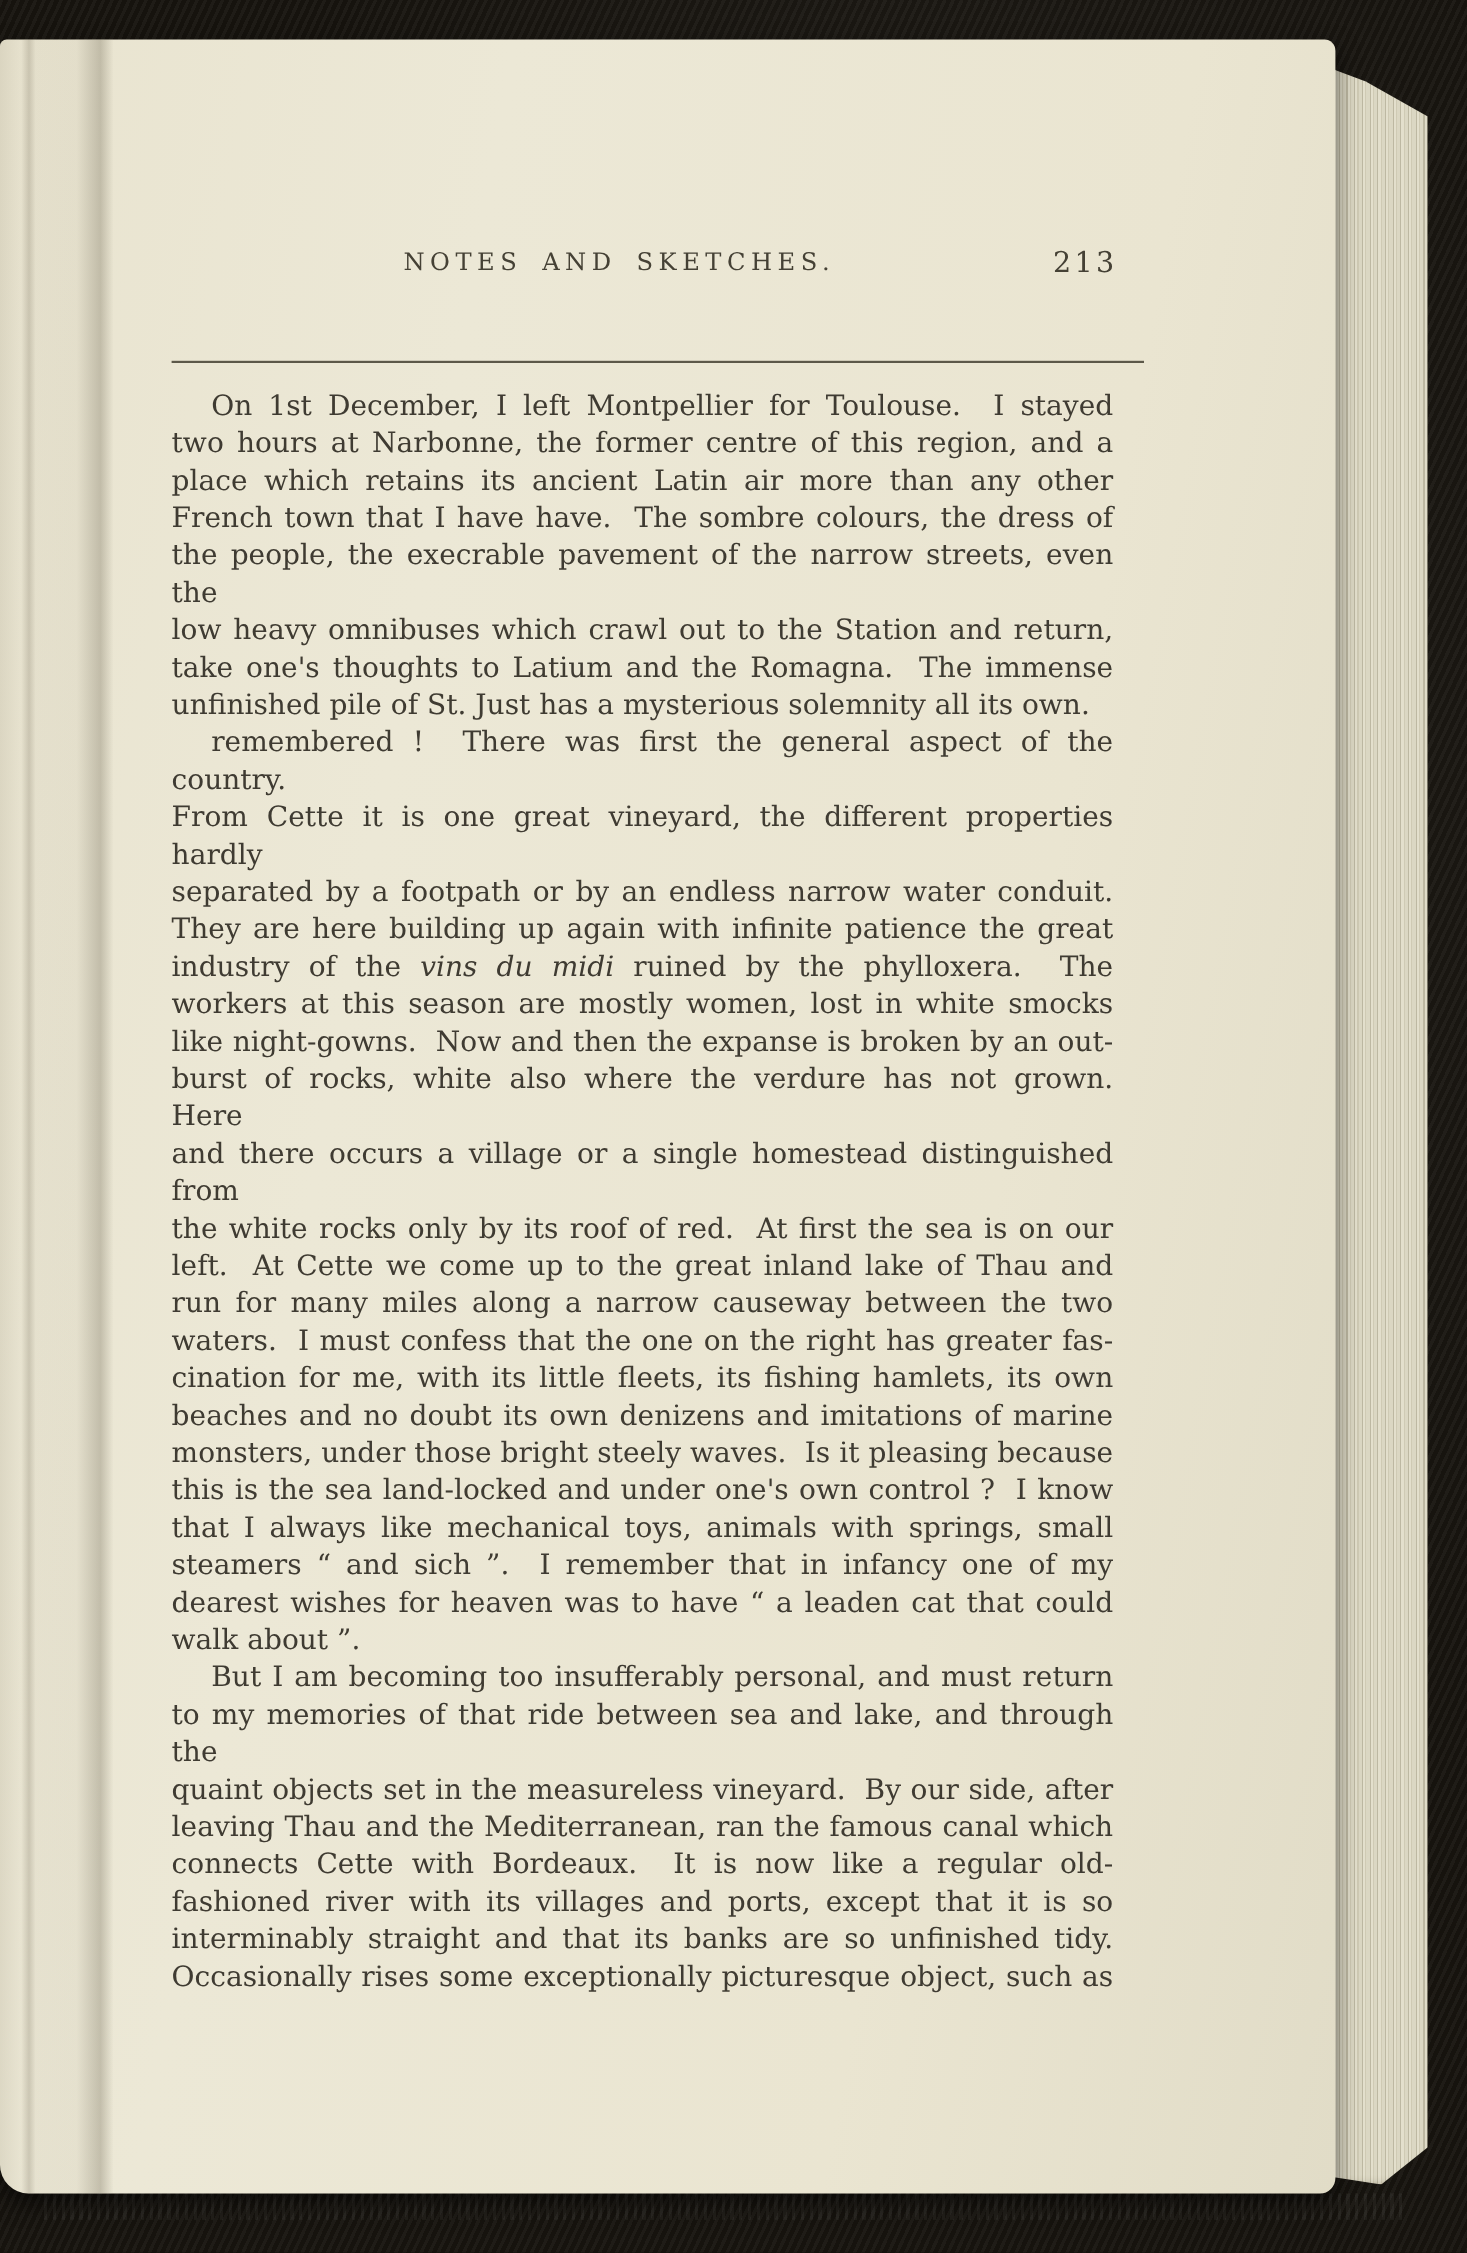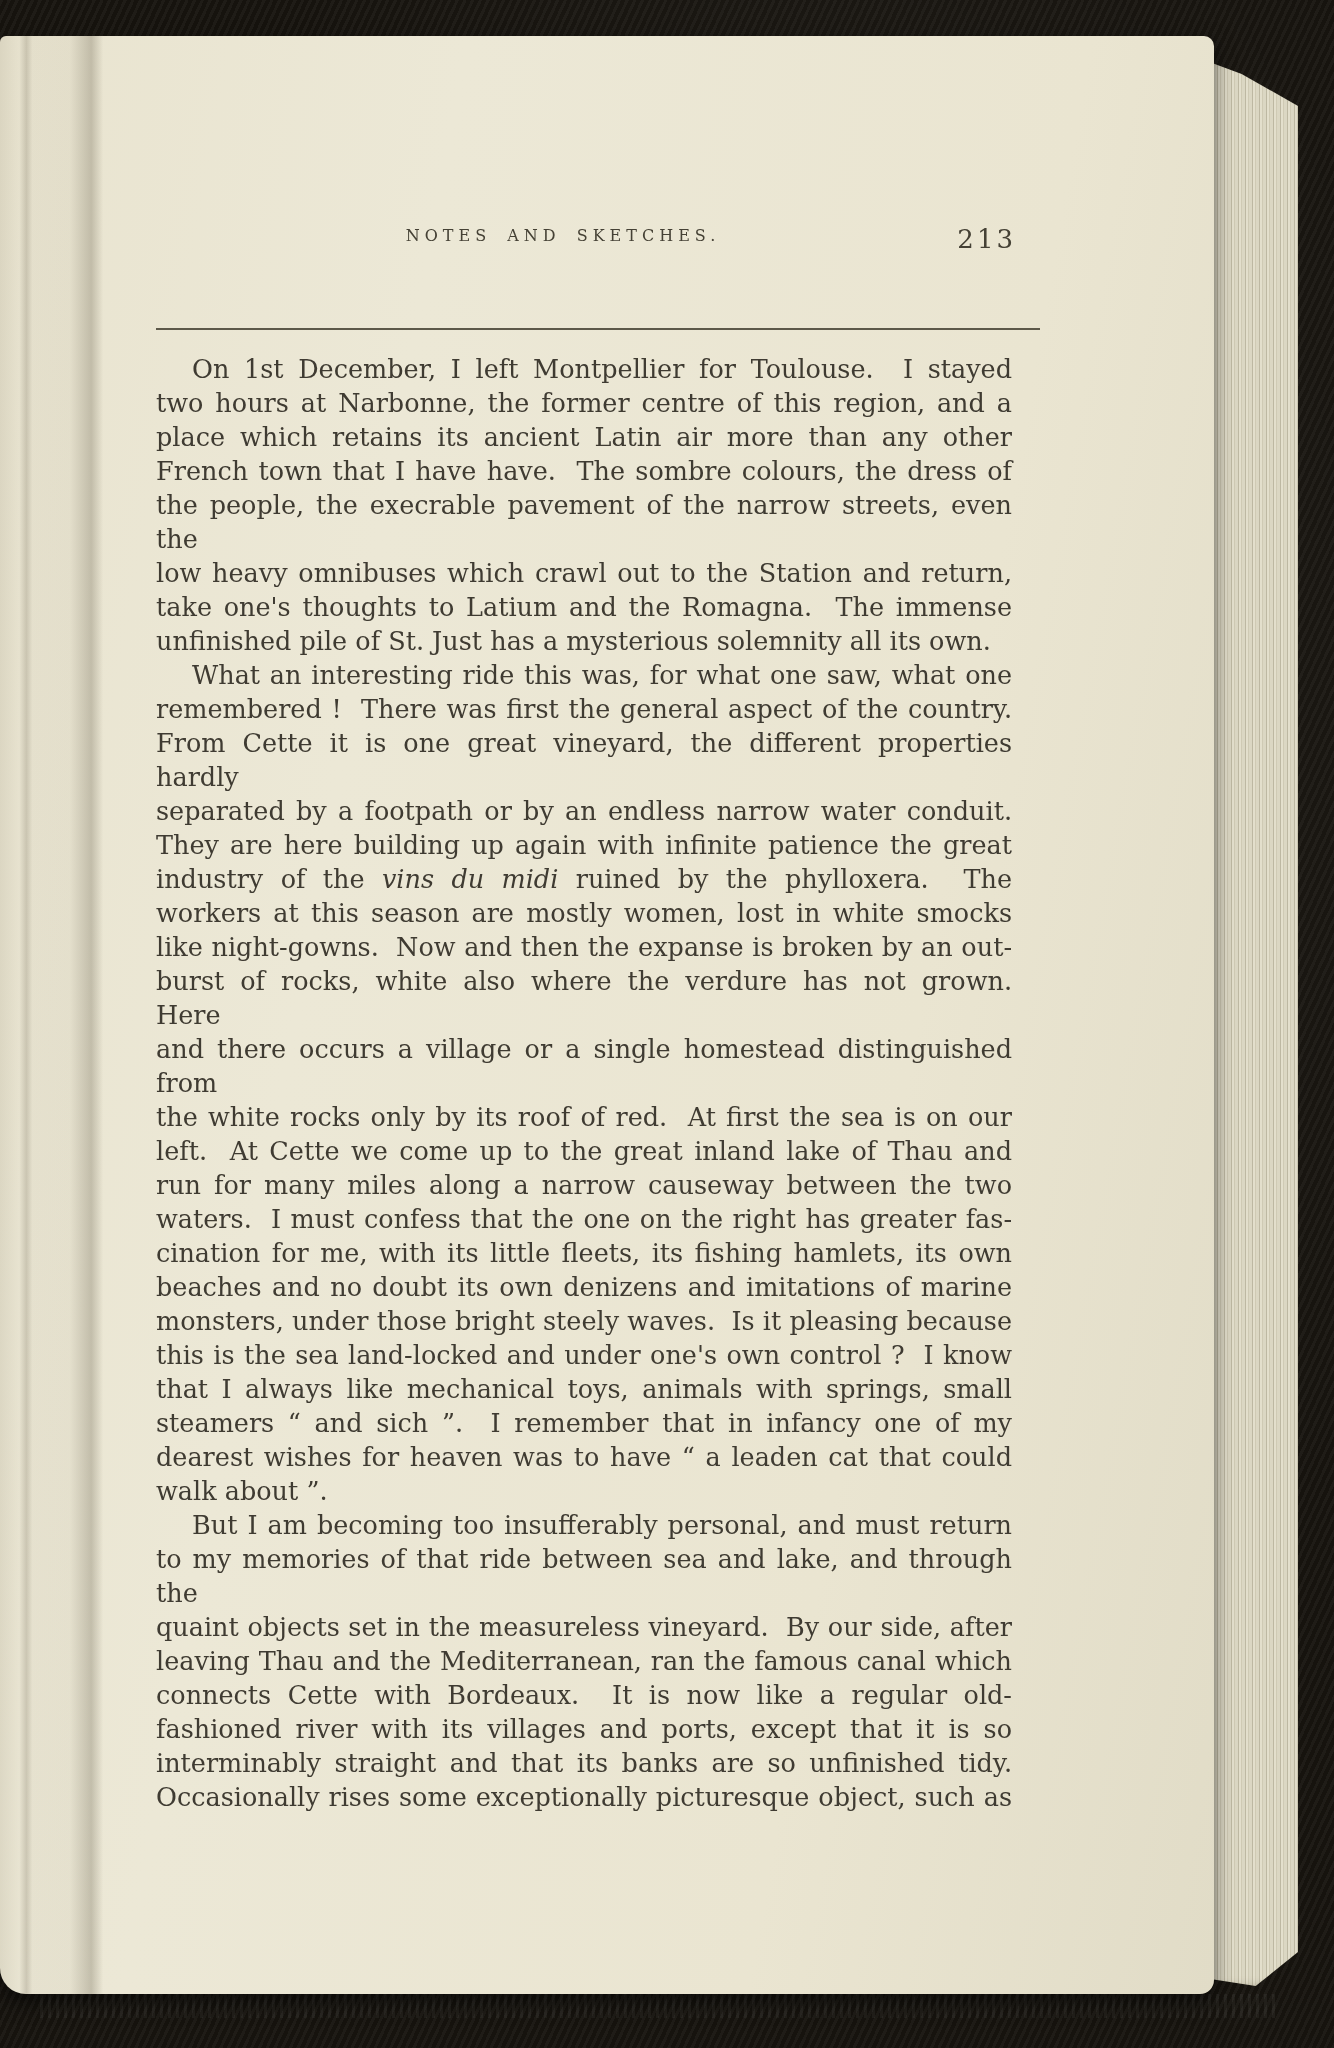--- a/index.html
+++ b/index.html
@@ -46,21 +46,21 @@
     border-radius:6px 0 0 26px;
     pointer-events:none;
   }
   
   .page-header{
     position:absolute;left:156px;top:182px;width:884px;height:110px;
     border-bottom:2px solid #5c5849;color:#454135;
   }
   .running-title{
     position:absolute;left:0;right:70px;top:8px;text-align:center;
-    font-size:16px;letter-spacing:5px;word-spacing:6px;
+    font-size:22px;letter-spacing:5px;word-spacing:6px;
   }
   .page-number{
     position:absolute;right:24px;top:6px;font-size:26px;letter-spacing:3px;
   }
   
   .text-block{
     position:absolute;left:156px;top:316px;width:856px;
     color:#3f3b32;font-size:25.5px;line-height:34px;
   }
   .paragraph{margin:0;}
@@ -88,21 +88,20 @@
         <div class="line">On 1st December, I left Montpellier for Toulouse.  I stayed</div>
         <div class="line">two hours at Narbonne, the former centre of this region, and a</div>
         <div class="line">place which retains its ancient Latin air more than any other</div>
         <div class="line">French town that I have have.  The sombre colours, the dress of</div>
         <div class="line">the people, the execrable pavement of the narrow streets, even the</div>
         <div class="line">low heavy omnibuses which crawl out to the Station and return,</div>
         <div class="line">take one's thoughts to Latium and the Romagna.  The immense</div>
         <div class="line para-end">unfinished pile of St. Just has a mysterious solemnity all its own.</div>
       </div>
       <div class="paragraph indent">
-        <div class="line">What an interesting ride this was, for what one saw, what one</div>
         <div class="line">remembered !  There was first the general aspect of the country.</div>
         <div class="line">From Cette it is one great vineyard, the different properties hardly</div>
         <div class="line">separated by a footpath or by an endless narrow water conduit.</div>
         <div class="line">They are here building up again with infinite patience the great</div>
         <div class="line">industry of the <em>vins du midi</em> ruined by the phylloxera.  The</div>
         <div class="line">workers at this season are mostly women, lost in white smocks</div>
         <div class="line">like night-gowns.  Now and then the expanse is broken by an out-</div>
         <div class="line">burst of rocks, white also where the verdure has not grown.  Here</div>
         <div class="line">and there occurs a village or a single homestead distinguished from</div>
         <div class="line">the white rocks only by its roof of red.  At first the sea is on our</div>

